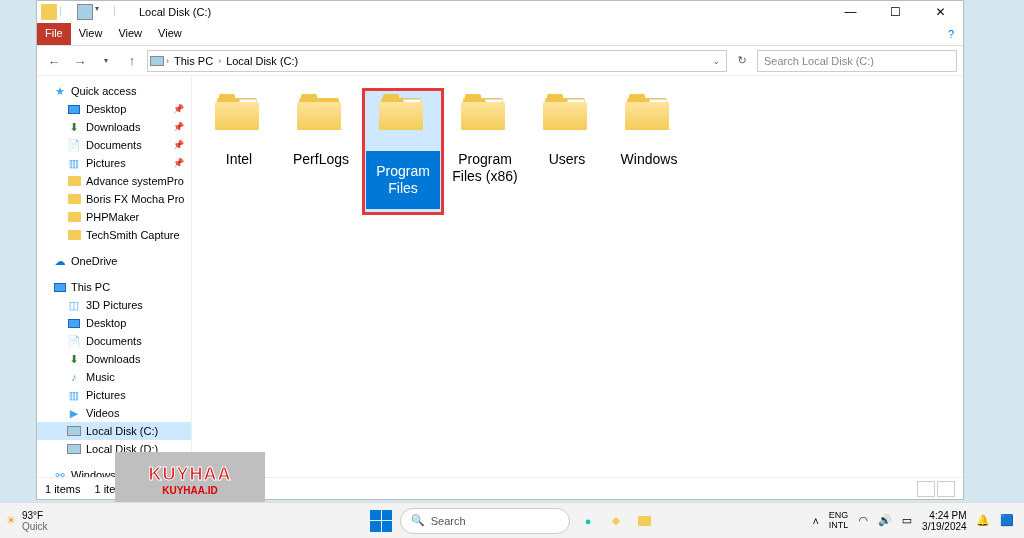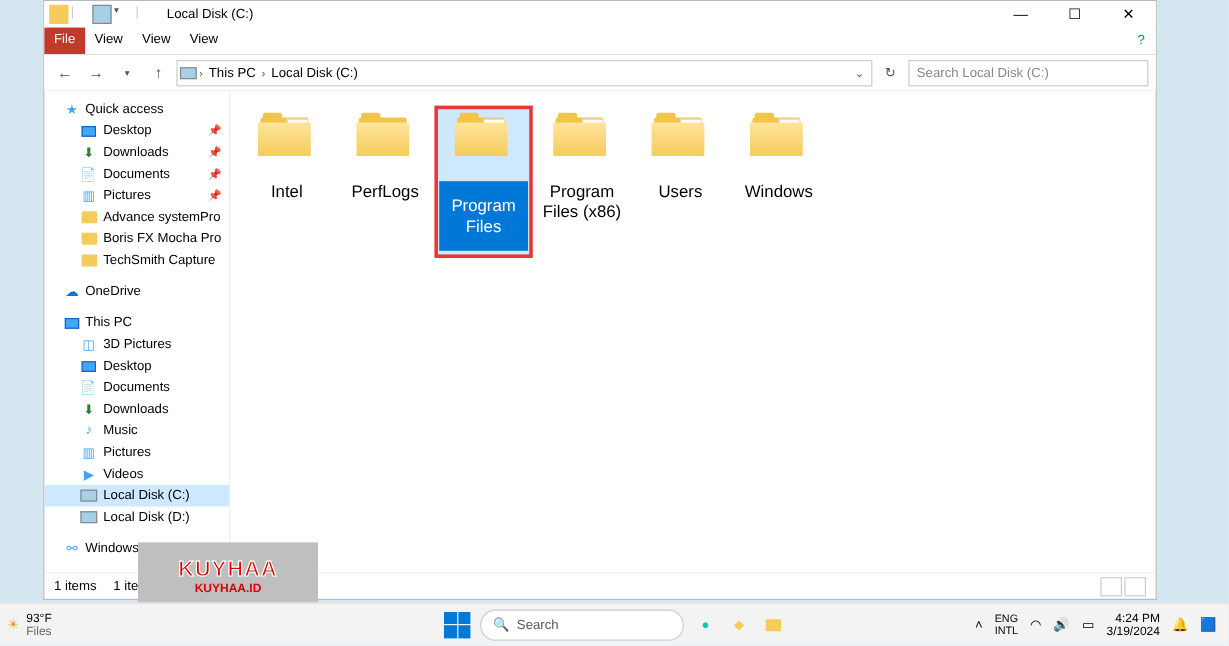--- a/index.html
+++ b/index.html
@@ -160,20 +160,26 @@
       <div class="item">
           <span class="ico">
             <span class="folder-mini"></span>
           </span>
           <span>Boris FX Mocha Pro</span>
         </div>
       <div class="item">
           <span class="ico">
             <span class="folder-mini"></span>
           </span>
+          <span>PHPMaker</span>
+        </div>
+      <div class="item">
+          <span class="ico">
+            <span class="folder-mini"></span>
+          </span>
           <span>TechSmith Capture</span>
         </div>
       <div class="spacer"></div>
       <div class="group-label">
           <span class="ico cloud-ico">☁</span>
           <span>OneDrive</span>
         </div>
       <div class="spacer"></div>
       <div class="group-label">
           <span class="ico">
@@ -300,21 +306,21 @@
     <div class="big">KUYHAA</div>
     <div class="small">KUYHAA.ID</div>
   </div>
 </div>
 
 <div class="taskbar">
   <div class="weather">
     <span style="color:#f39c12">☀</span>
     <div>
       <div style="font-size:10px">93°F</div>
-      <div style="font-size:10px;color:#666">Files</div>
+      <div style="font-size:10px;color:#666">Quick</div>
     </div>
   </div>
   <div class="center">
     <div class="start">
         <span></span>
         <span></span>
         <span></span>
         <span></span>
       </div>
     <div class="searchpill">

